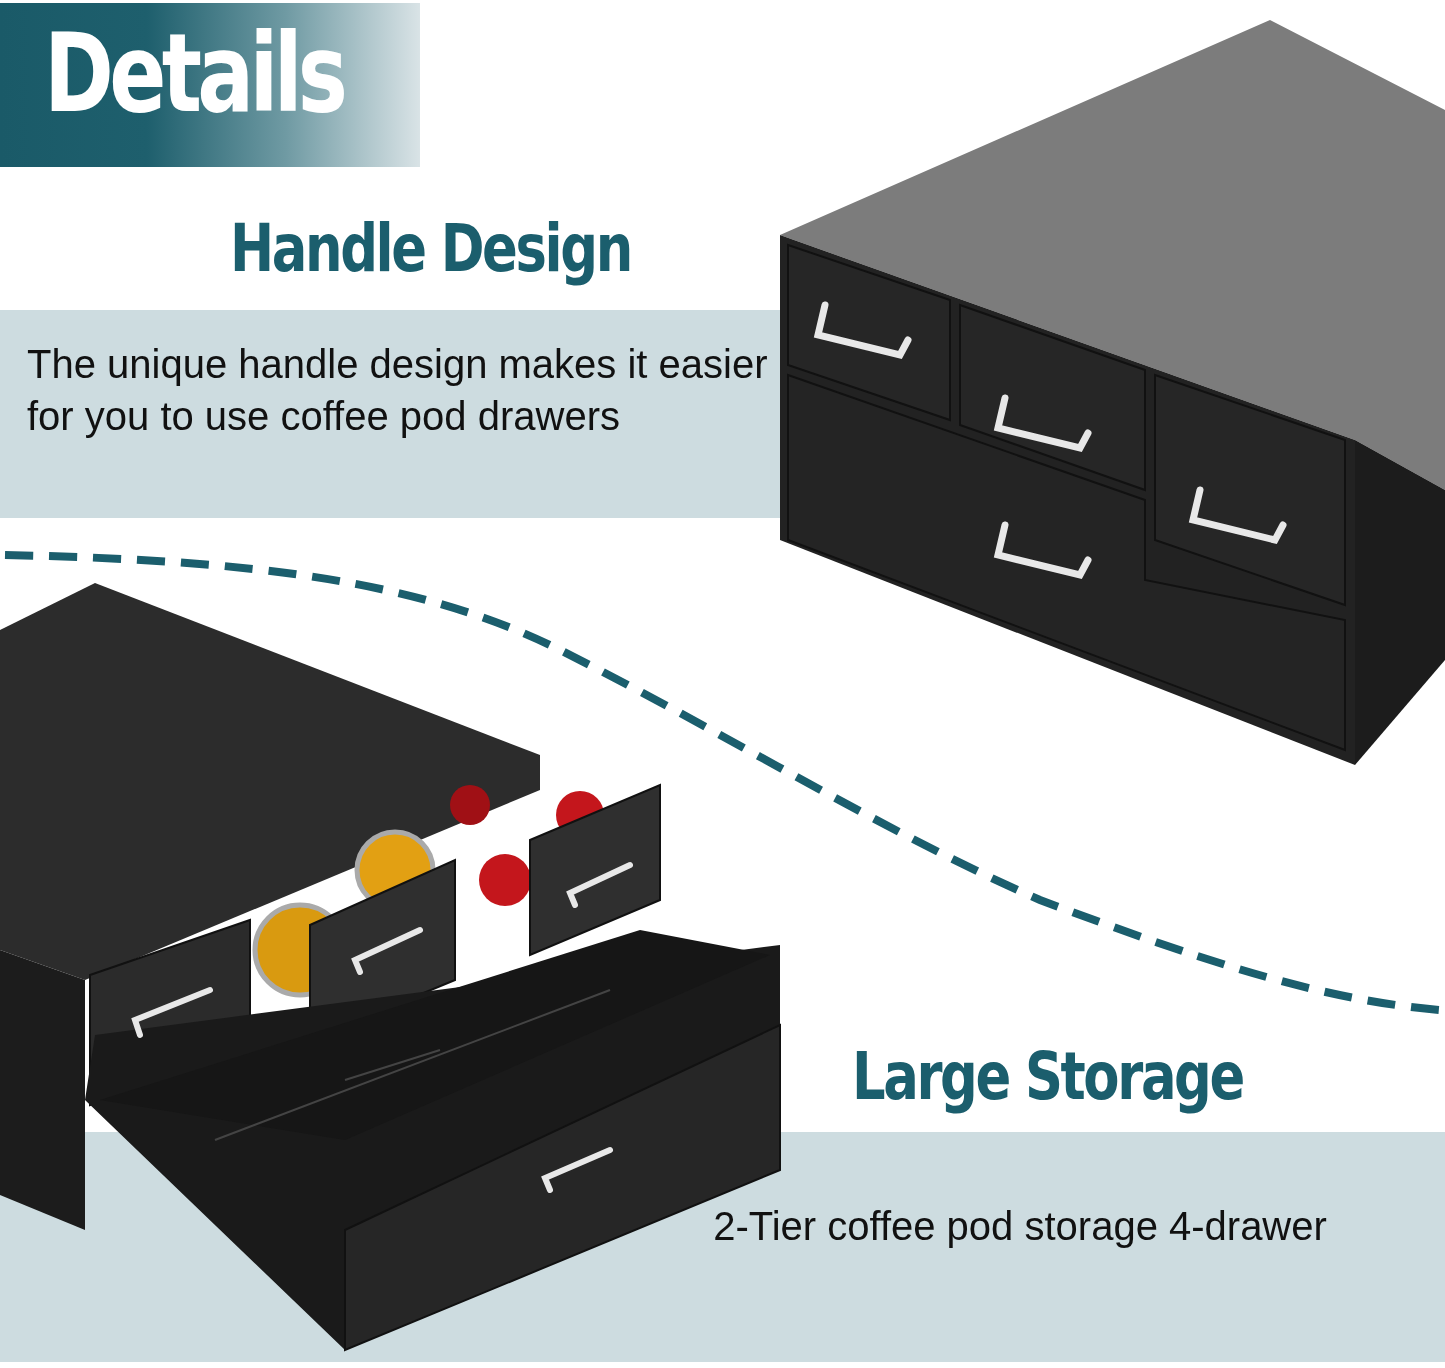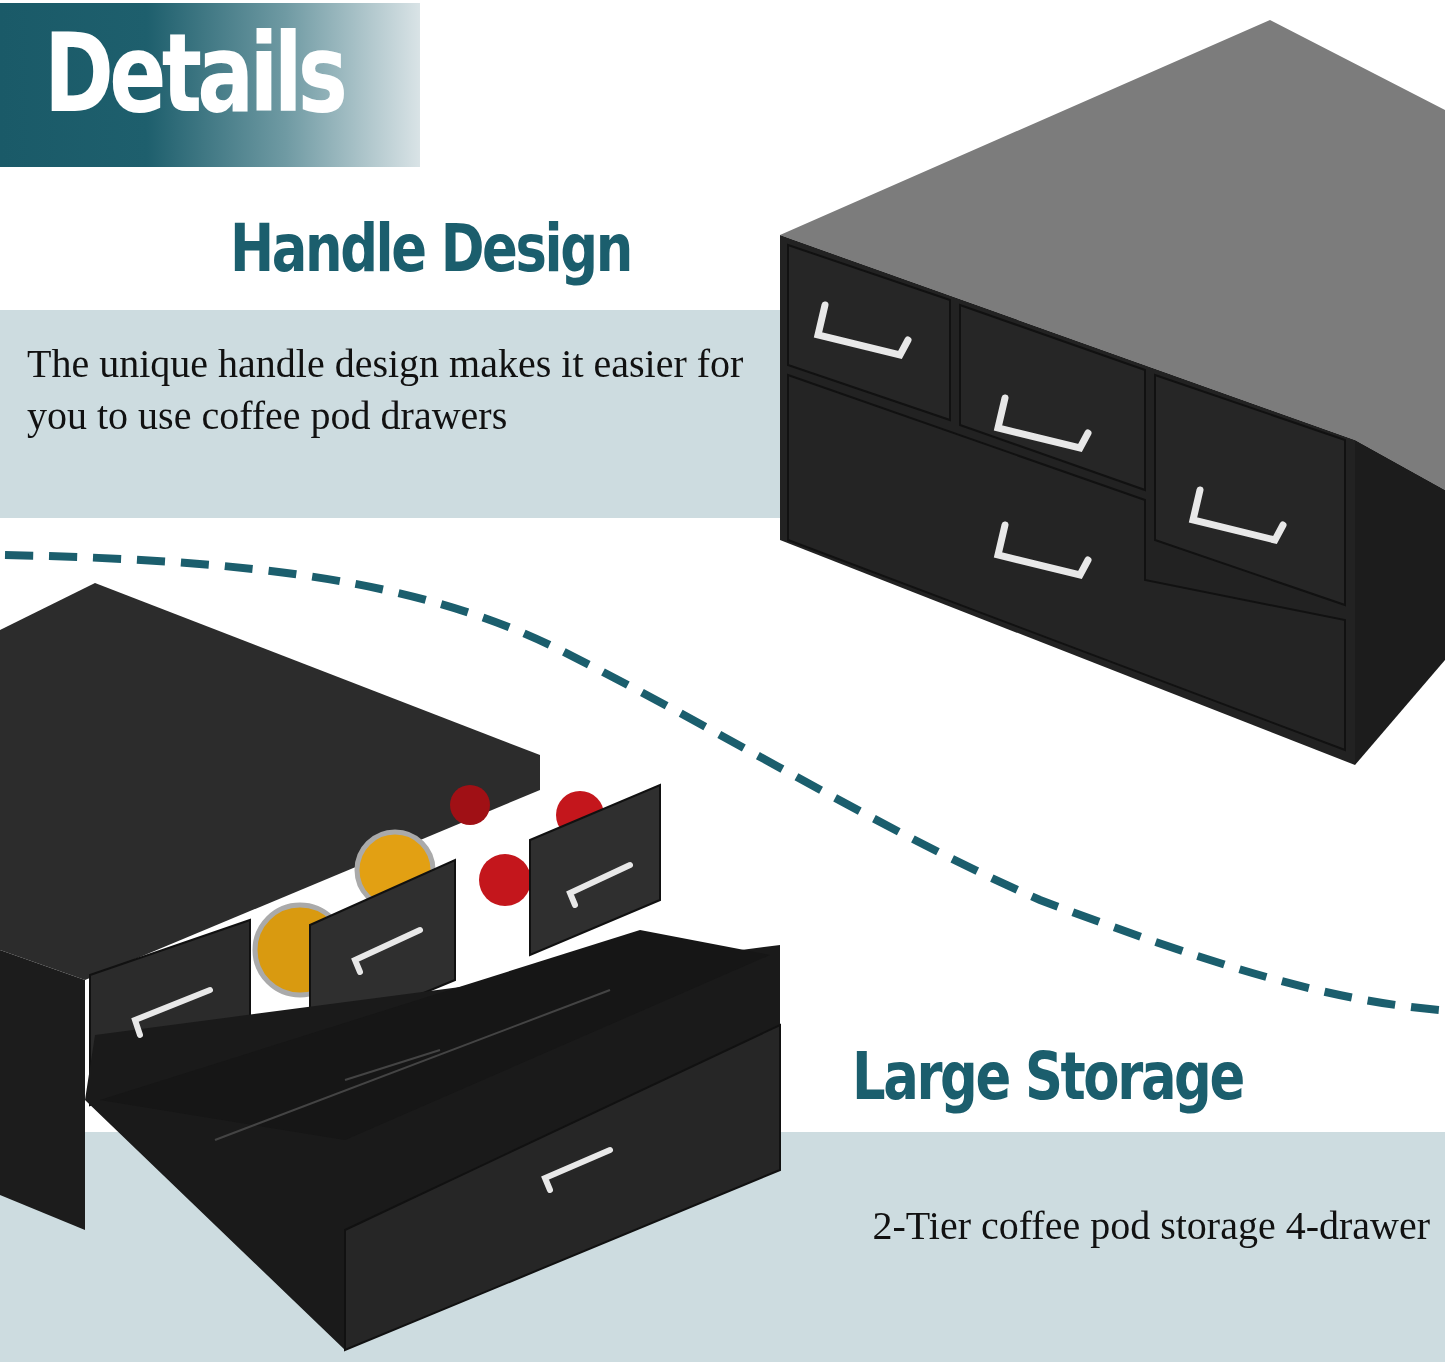--- a/index.html
+++ b/index.html
@@ -17,23 +17,23 @@
   
   .heading { font-family:"DejaVu Sans", sans-serif; font-weight:bold; color:#1b5e6d;
     letter-spacing:-3px; transform:scaleX(0.80); white-space:nowrap; line-height:1; }
   .h-handle { left:230px; top:216px; font-size:66px; transform-origin:left top; }
   .h-storage { left:852px; top:1044px; font-size:66px; transform-origin:left top; }
 
   
   .panel { background:#cddce0; }
   .panel-top { left:0; top:310px; width:860px; height:208px; }
   .panel-bottom { left:0; top:1132px; width:1445px; height:230px; }
-  .body-text { color:#111; font-size:40px; line-height:52px;font-family:Liberation Serif, serif; }
+  .body-text { color:#111; font-size:40px; line-height:52px; }
   .t-top { left:27px; top:338px; width:760px; }
-  .t-bottom { left:610px; top:1200px; width:820px; text-align:right; }
+  .t-bottom { left:610px; top:1200px; width:820px; text-align:center; }
 
   
   .product { pointer-events:none; }
 </style>
 </head>
 <body>
 
 <div class="abs panel panel-top"></div>
 <div class="abs panel panel-bottom"></div>
 

